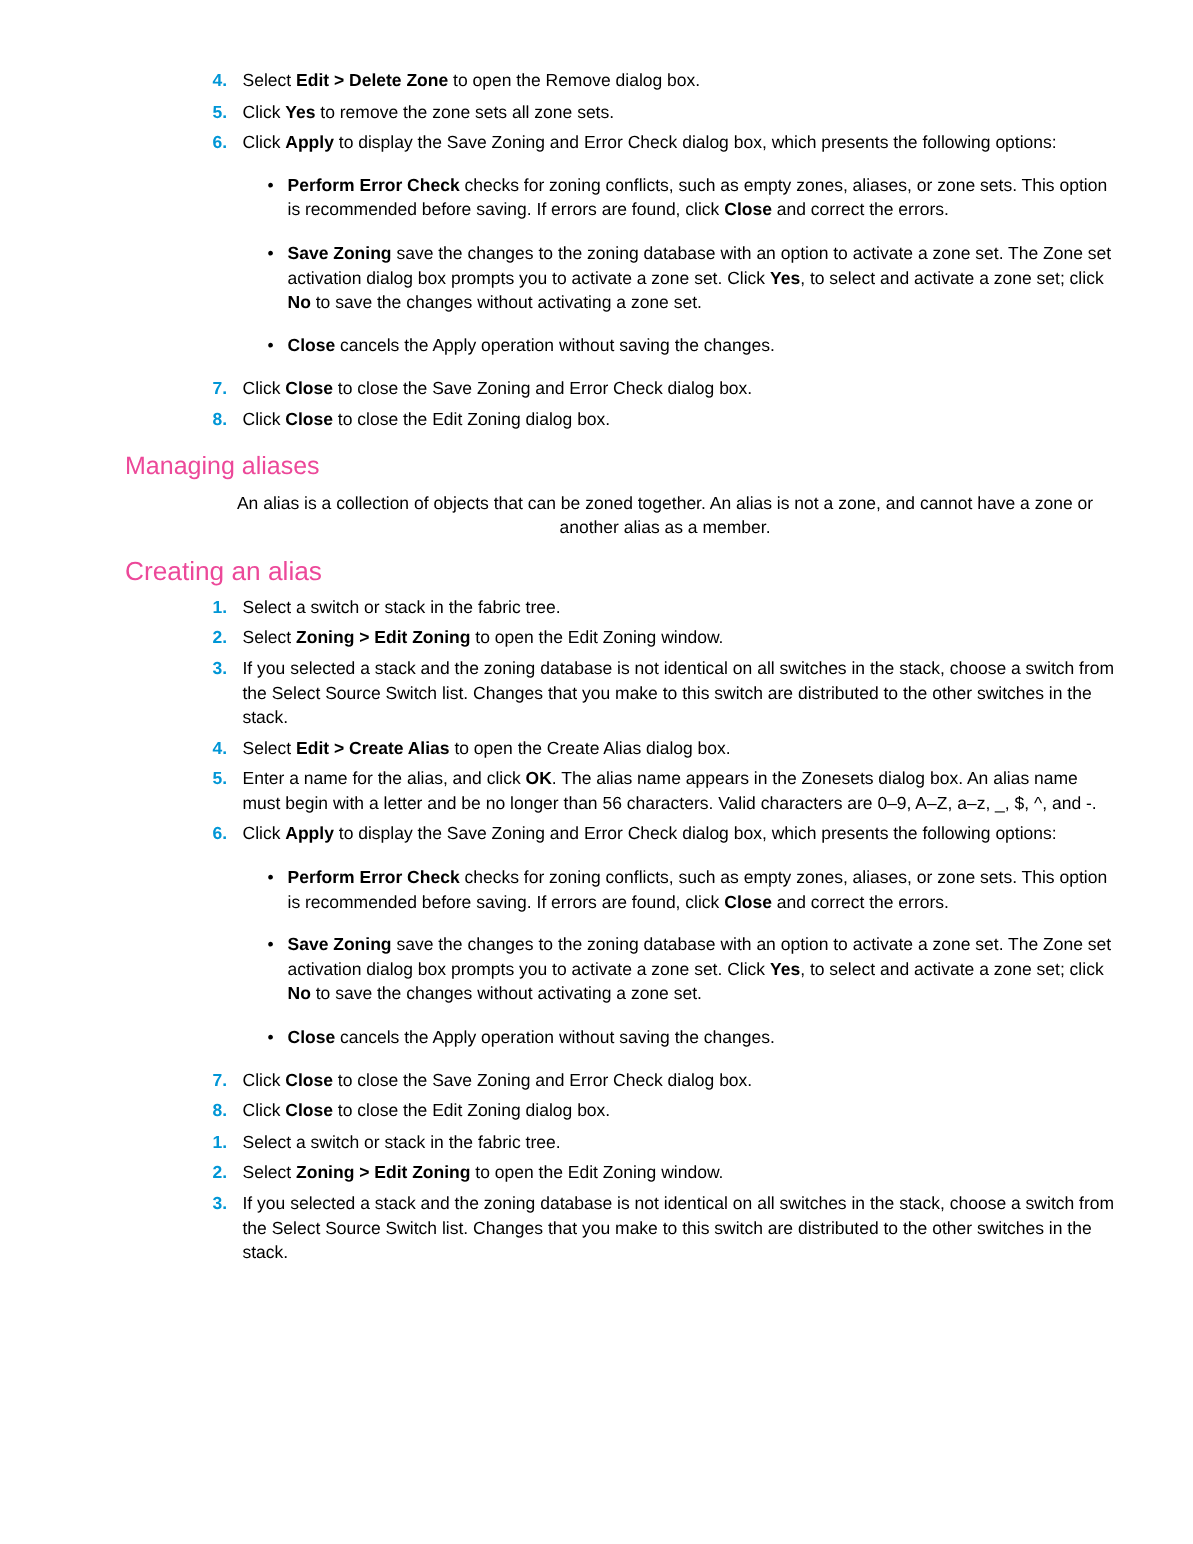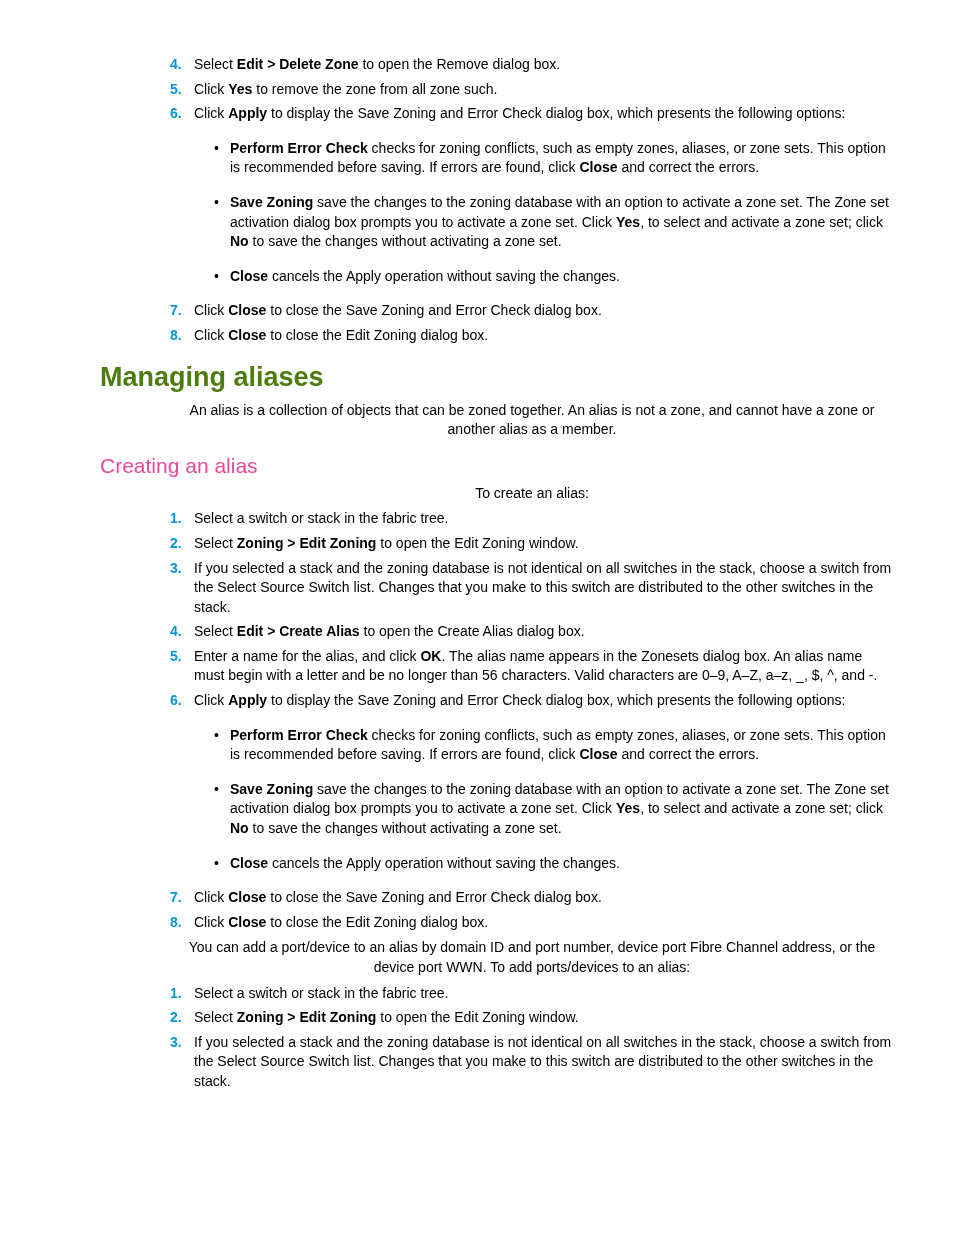--- a/index.html
+++ b/index.html
@@ -8,23 +8,23 @@
     font-family: Arial, Helvetica, sans-serif;
     font-size: 14px;
     color: #000;
     background: #fff;
     width: 954px;
   }
   .page {
     padding: 50px 60px 30px 100px;
   }
   h1 {
-    color: #4d7c0f;
-    font-weight: bold;
-    font-size: 27px;
+    color: #ec4899;
+    font-weight: normal;
+    font-size: 20px;
     margin: 16px 0 8px 0;
   }
   h2 {
     color: #ec4899;
     font-weight: normal;
     font-size: 21px;
     margin: 14px 0 6px 0;
   }
   p {
     margin: 6px 0 6px 70px;
@@ -68,56 +68,54 @@
   }
   b { font-weight: bold; }
 </style>
 </head>
 <body>
 
 <div class="page">
 
   <ol>
     <li><span class="num">4.</span><span>Select </span><b>Edit &gt; Delete Zone</b><span> to open the Remove dialog box.</span></li>
-    <li><span class="num">5.</span><span>Click </span><b>Yes</b><span> to remove the zone from all zone such.</span></li>
+    <li><span class="num">5.</span><span>Click </span><b>Yes</b><span> to remove the zone sets all zone sets.</span></li>
     <li><span class="num">6.</span><span>Click </span><b>Apply</b><span> to display the Save Zoning and Error Check dialog box, which presents the following options:</span>
       <ul>
         <li><b>Perform Error Check</b><span> checks for zoning conflicts, such as empty zones, aliases, or zone sets. This option is recommended before saving. If errors are found, click </span><b>Close</b><span> and correct the errors.</span></li>
         <li><b>Save Zoning</b><span> save the changes to the zoning database with an option to activate a zone set. The Zone set activation dialog box prompts you to activate a zone set. Click </span><b>Yes</b><span>, to select and activate a zone set; click </span><b>No</b><span> to save the changes without activating a zone set.</span></li>
         <li><b>Close</b><span> cancels the Apply operation without saving the changes.</span></li>
       </ul>
     </li>
     <li><span class="num">7.</span><span>Click </span><b>Close</b><span> to close the Save Zoning and Error Check dialog box.</span></li>
     <li><span class="num">8.</span><span>Click </span><b>Close</b><span> to close the Edit Zoning dialog box.</span></li>
   </ol>
 
   <h1>Managing aliases</h1>
   <p>An alias is a collection of objects that can be zoned together. An alias is not a zone, and cannot have a zone or another alias as a member.</p>
 
   <h2>Creating an alias</h2>
-  <p>To create an alias:</p>
 
   <ol>
     <li><span class="num">1.</span><span>Select a switch or stack in the fabric tree.</span></li>
     <li><span class="num">2.</span><span>Select </span><b>Zoning &gt; Edit Zoning</b><span> to open the Edit Zoning window.</span></li>
     <li><span class="num">3.</span><span>If you selected a stack and the zoning database is not identical on all switches in the stack, choose a switch from the Select Source Switch list. Changes that you make to this switch are distributed to the other switches in the stack.</span></li>
     <li><span class="num">4.</span><span>Select </span><b>Edit &gt; Create Alias</b><span> to open the Create Alias dialog box.</span></li>
     <li><span class="num">5.</span><span>Enter a name for the alias, and click </span><b>OK</b><span>. The alias name appears in the Zonesets dialog box. An alias name must begin with a letter and be no longer than 56 characters. Valid characters are 0–9, A–Z, a–z, _, $, ^, and -.</span></li>
     <li><span class="num">6.</span><span>Click </span><b>Apply</b><span> to display the Save Zoning and Error Check dialog box, which presents the following options:</span>
       <ul>
         <li><b>Perform Error Check</b><span> checks for zoning conflicts, such as empty zones, aliases, or zone sets. This option is recommended before saving. If errors are found, click </span><b>Close</b><span> and correct the errors.</span></li>
         <li><b>Save Zoning</b><span> save the changes to the zoning database with an option to activate a zone set. The Zone set activation dialog box prompts you to activate a zone set. Click </span><b>Yes</b><span>, to select and activate a zone set; click </span><b>No</b><span> to save the changes without activating a zone set.</span></li>
         <li><b>Close</b><span> cancels the Apply operation without saving the changes.</span></li>
       </ul>
     </li>
     <li><span class="num">7.</span><span>Click </span><b>Close</b><span> to close the Save Zoning and Error Check dialog box.</span></li>
     <li><span class="num">8.</span><span>Click </span><b>Close</b><span> to close the Edit Zoning dialog box.</span></li>
   </ol>
 
-  <p>You can add a port/device to an alias by domain ID and port number, device port Fibre Channel address, or the device port WWN. To add ports/devices to an alias:</p>
 
   <ol>
     <li><span class="num">1.</span><span>Select a switch or stack in the fabric tree.</span></li>
     <li><span class="num">2.</span><span>Select </span><b>Zoning &gt; Edit Zoning</b><span> to open the Edit Zoning window.</span></li>
     <li><span class="num">3.</span><span>If you selected a stack and the zoning database is not identical on all switches in the stack, choose a switch from the Select Source Switch list. Changes that you make to this switch are distributed to the other switches in the stack.</span></li>
   </ol>
 
 </div>
 
 </body></html>

